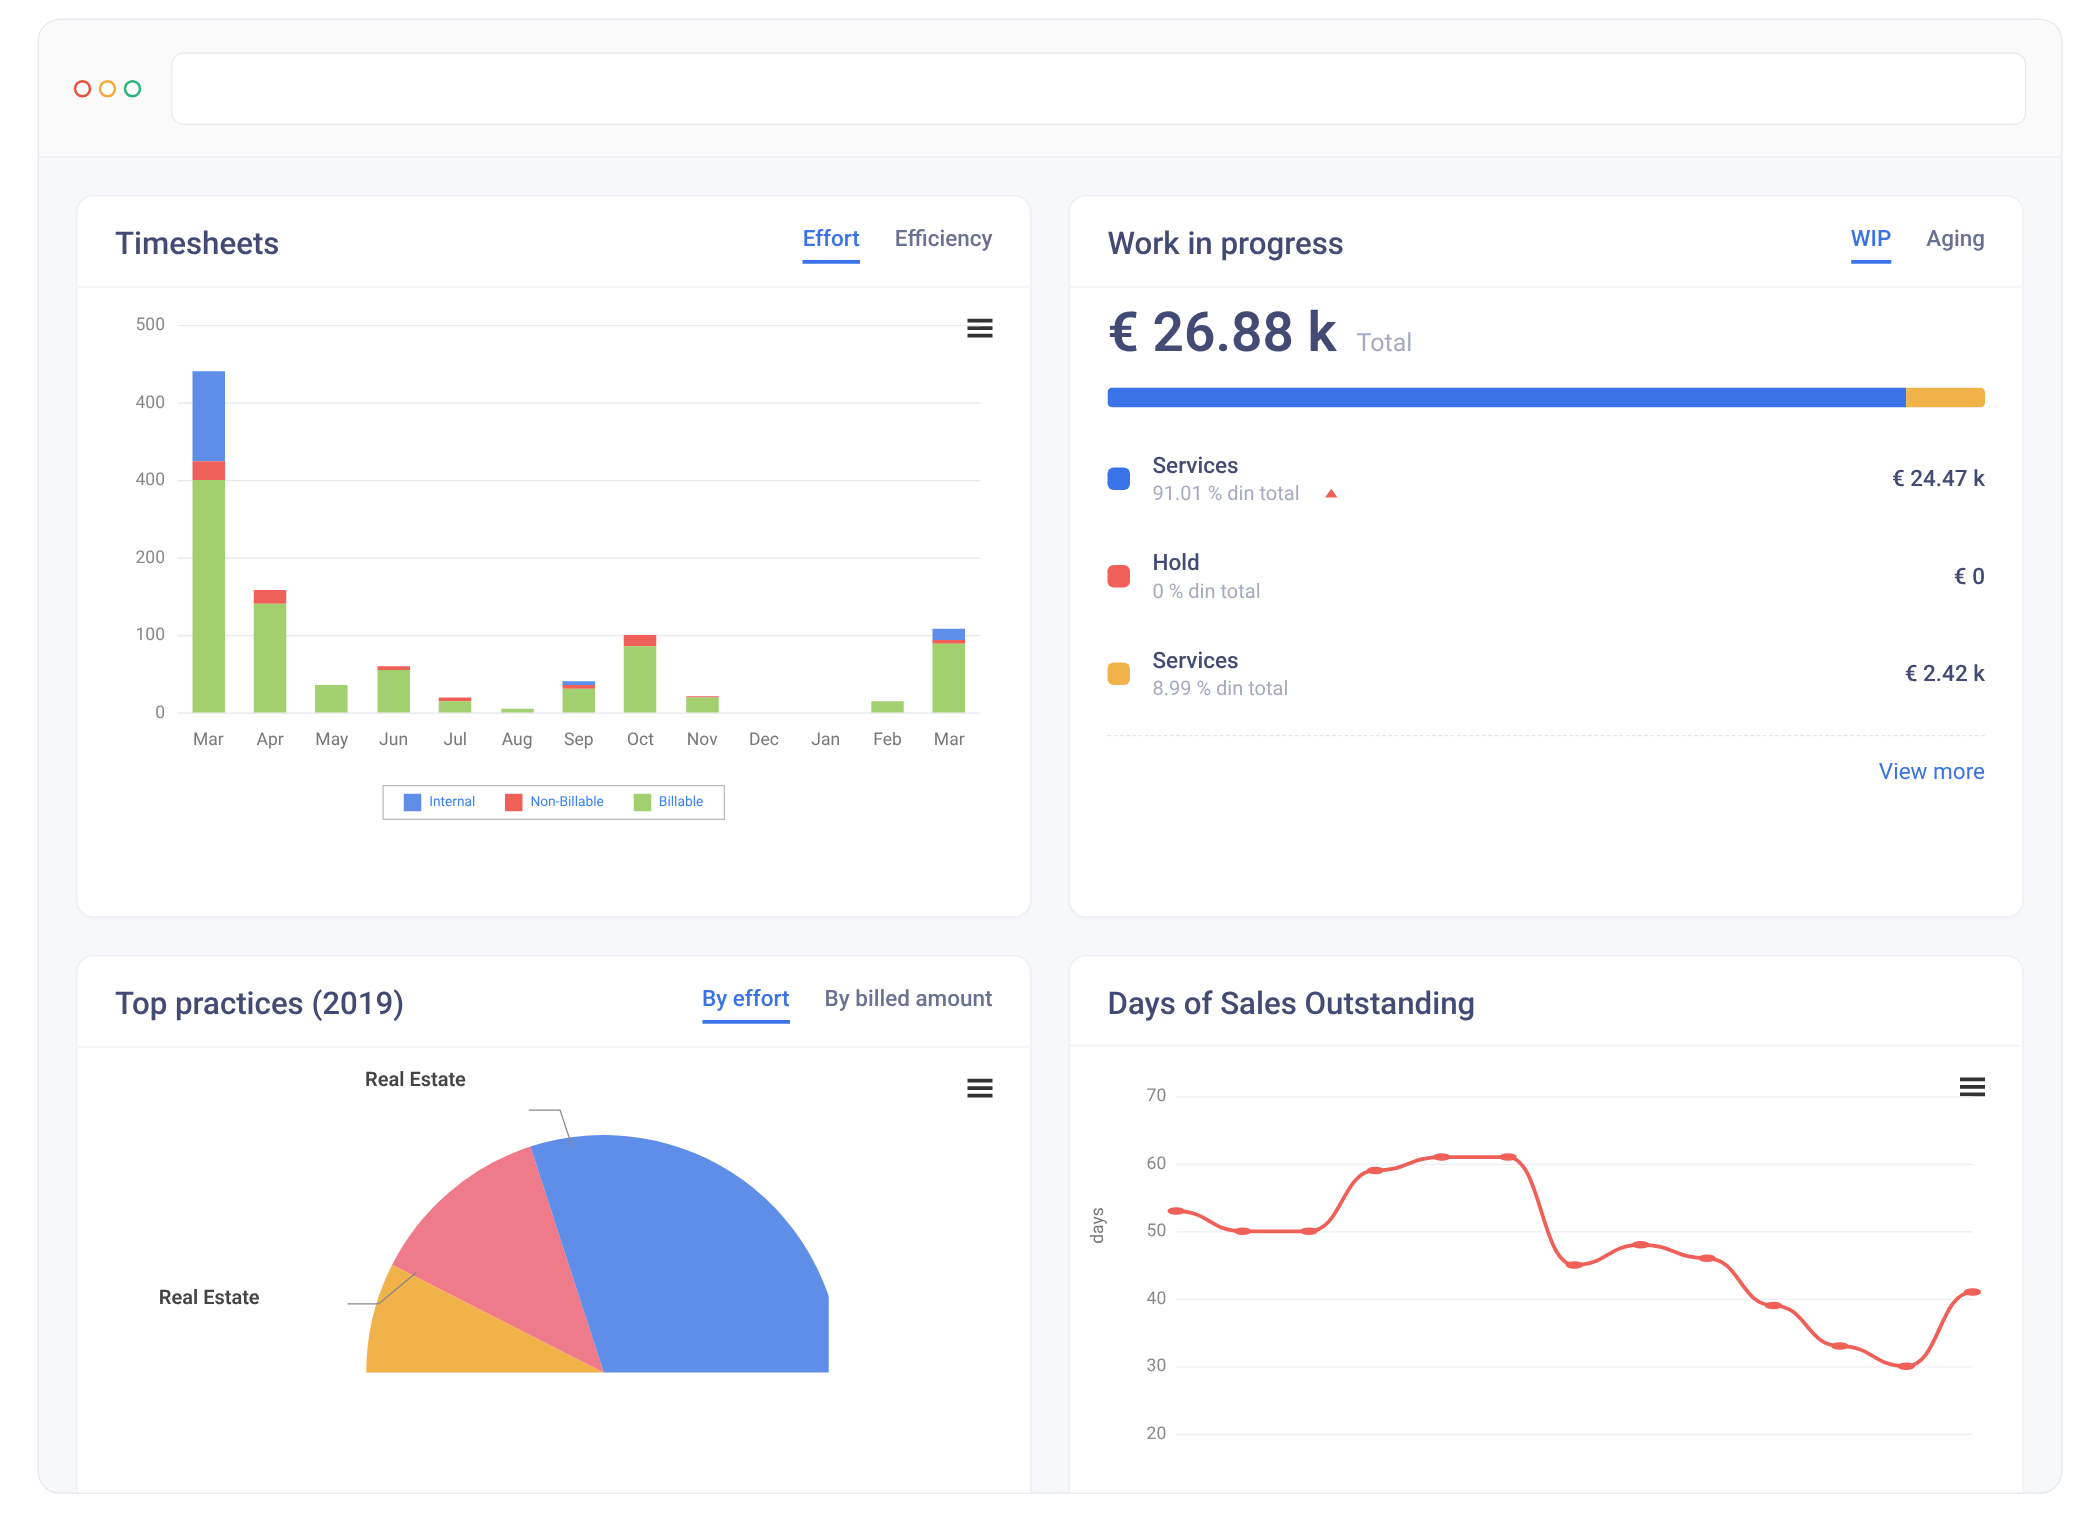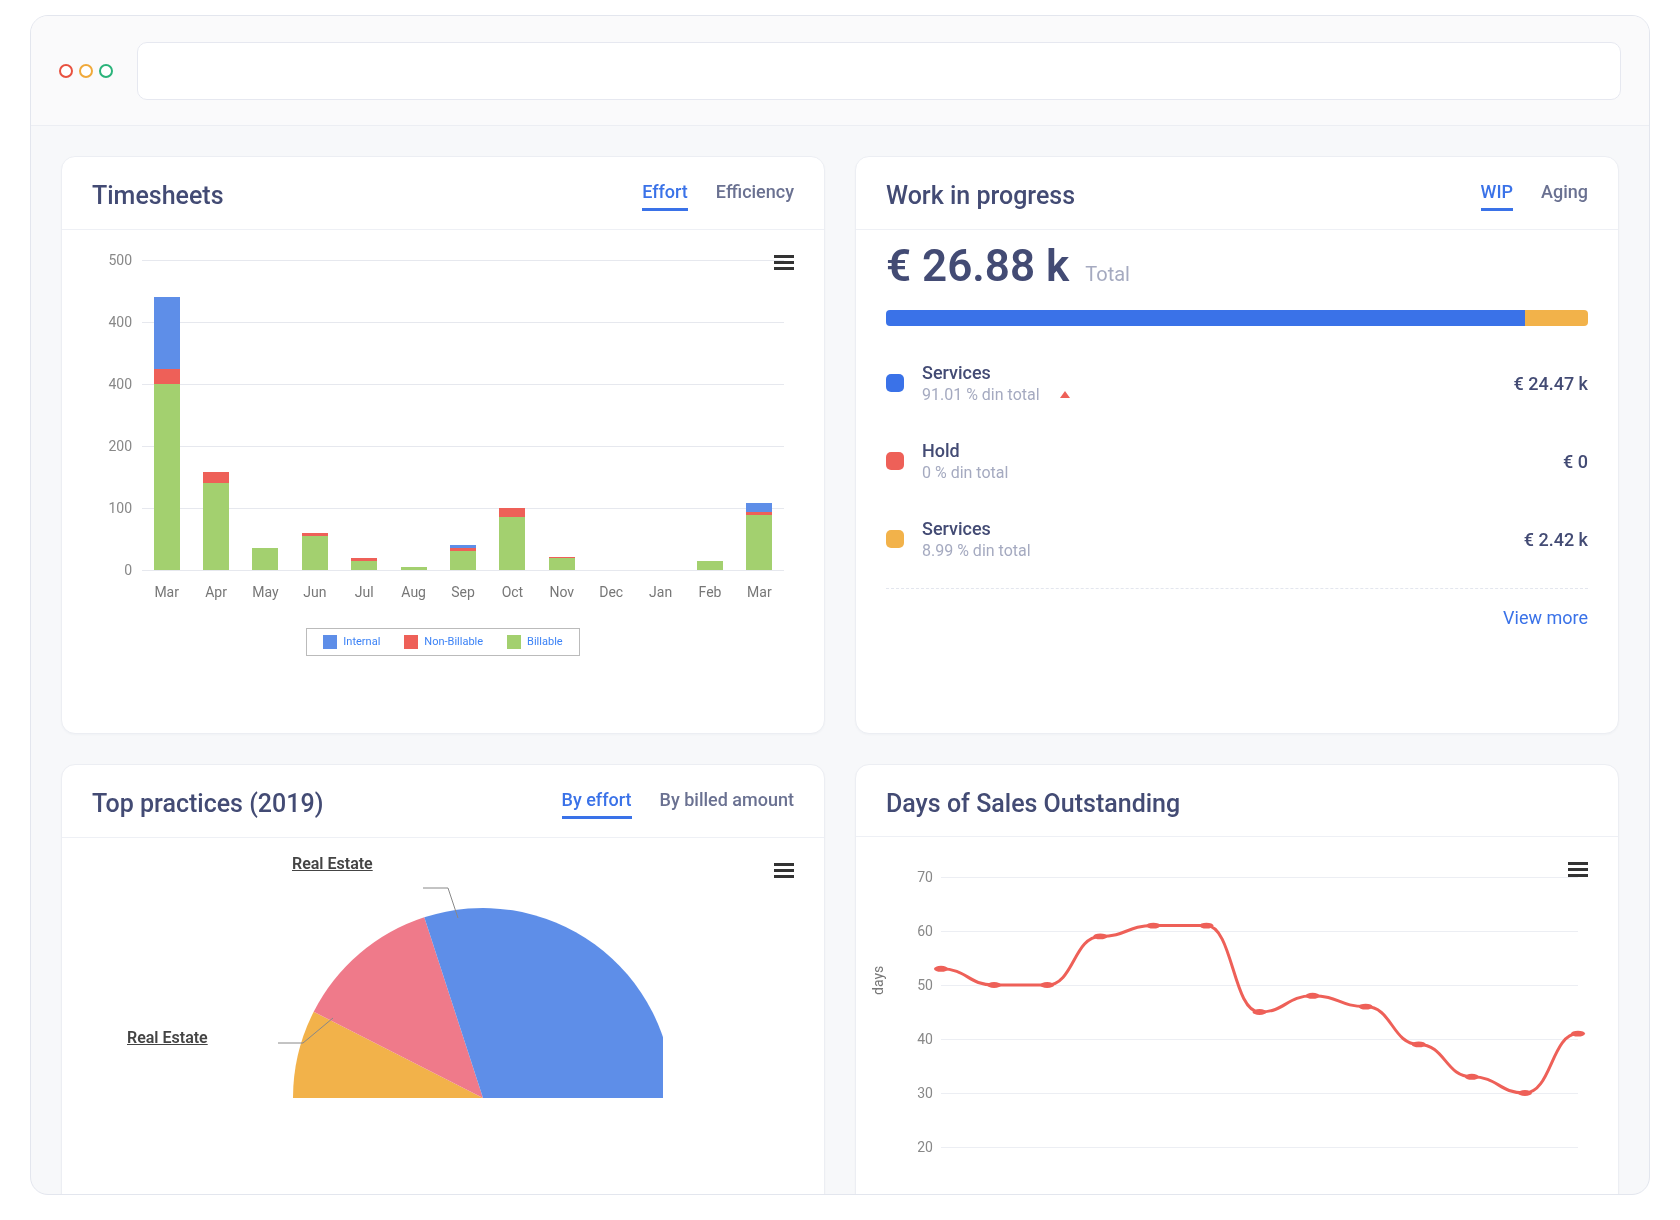--- a/index.html
+++ b/index.html
@@ -62,21 +62,21 @@
 .wip-text { flex: 1; }
 .wip-name { font-size: 18px; color: #434b74; font-weight: 500; }
 .wip-sub { font-size: 16px; color: #a5aac0; margin-top: 2px; display: flex; align-items: center; gap: 20px; }
 .tri-up { width: 0; height: 0; border-left: 5px solid transparent; border-right: 5px solid transparent; border-bottom: 7px solid #ee6058; display: inline-block; }
 .wip-val { font-size: 18px; color: #434b74; font-weight: 500; }
 .dashed { border: none; border-top: 1px dashed #e3e6ee; margin: 10px 30px 0; }
 .viewmore { text-align: right; padding: 18px 30px 24px; color: #3a72e8; font-size: 18px; cursor: pointer; }
 
 
 .pie-wrap { position: relative; height: 320px; display: flex; align-items: flex-start; justify-content: center; padding-top: 10px; }
-.pie-label { position: absolute; font-size: 16px; font-weight: 600; color: #444; text-decoration: underline; }
+.pie-label { position: absolute; font-size: 16px; font-weight: 600; color: #444; }
 
 
 .linechart { position: relative; height: 300px; margin-top: 10px; }
 .ylabel-rot { position: absolute; left: -8px; top: 50%; transform: rotate(-90deg) translateX(30px); transform-origin: left center; font-size: 14px; color: #777; }
 .line-grid { position: absolute; left: 55px; right: 10px; top: 10px; bottom: 20px; }
 .line-ytick { position: absolute; left: -38px; width: 30px; text-align: right; font-size: 14px; color: #888; transform: translateY(-50%); }
 .line-gridline { position: absolute; left: 0; right: 0; height: 1px; background: #eceef3; }
 svg.line-svg { position: absolute; left: 0; right: 0; top: 0; bottom: 0; width: 100%; height: 100%; overflow: visible; }
 .dot { fill: #ee6058; }
 path.linepath { stroke: #ee6058; stroke-width: 3; fill: none; }

